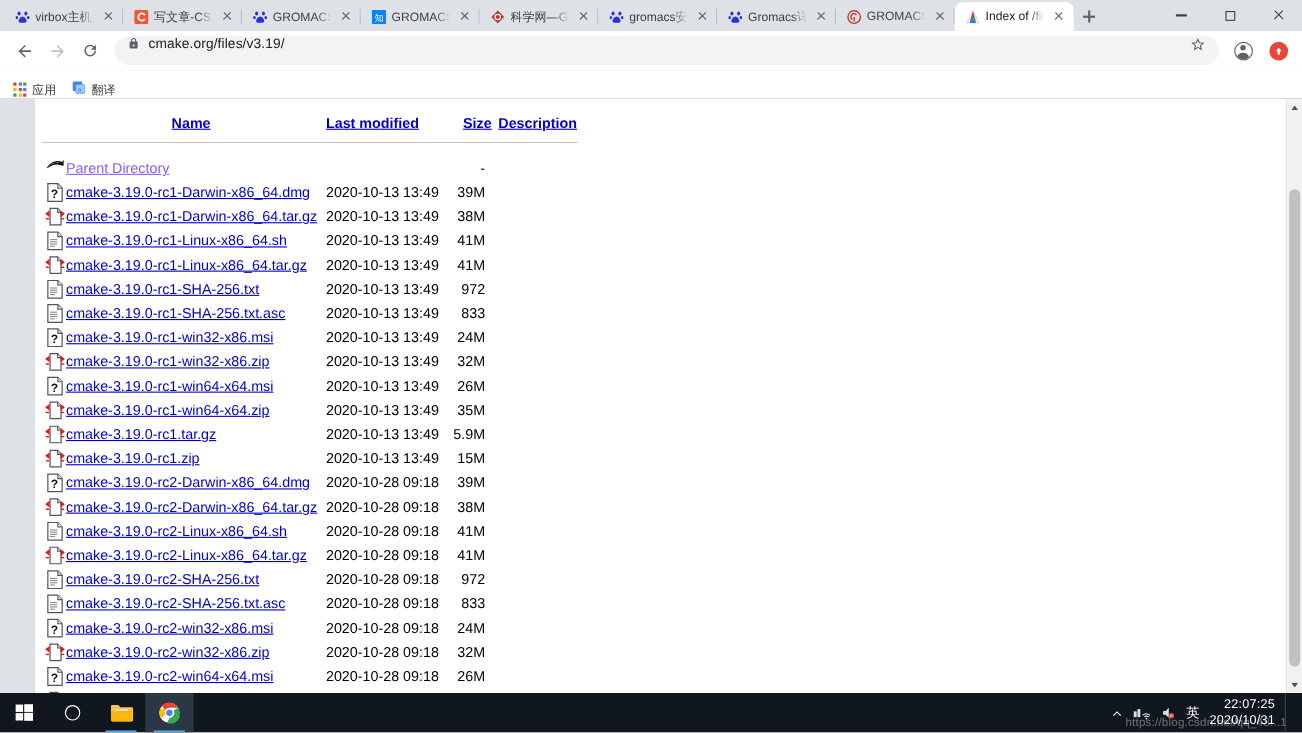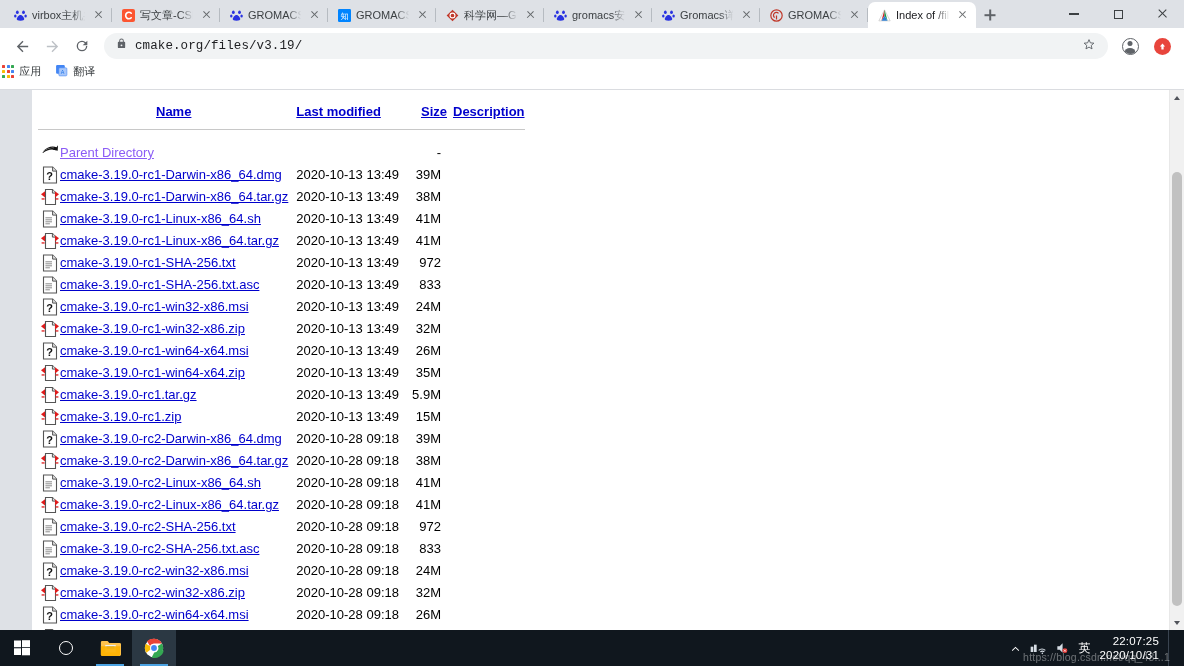--- a/index.html
+++ b/index.html
@@ -67,21 +67,21 @@
 
   
   .toolbar {
     height:36px; background:#ffffff; display:flex; align-items:center;
     padding:0 8px; gap:2px; flex:none;
   }
   .navbtn { width:28px; height:28px; display:flex; align-items:center; justify-content:center; border-radius:50%; }
   .navbtn svg { display:block; }
   .omnibox {
     flex:1; height:26px; background:#f1f3f4; border-radius:13px;
-    display:flex; align-items:center; padding:0 12px; gap:8px; margin:0 6px;font-family:Liberation Mono, monospace;
+    display:flex; padding:0 12px; gap:8px; margin:0 6px;
   }
   .omnibox .url { font-size:12.5px; color:#202124; letter-spacing:.1px; }
   .star { margin-left:auto; }
   .tb-right { display:flex; align-items:center; gap:4px; }
   .avatar-ico {
     width:17px; height:17px; border-radius:50%; border:1.6px solid #5f6368;
     position:relative; overflow:hidden;
   }
   .avatar-ico::before {
     content:""; position:absolute; left:50%; top:2.5px; width:5px; height:5px;
@@ -91,22 +91,22 @@
     content:""; position:absolute; left:50%; top:9.5px; width:11px; height:9px;
     border-radius:50% 50% 0 0; background:#5f6368; transform:translateX(-50%);
   }
   .update-ico {
     width:17px; height:17px; border-radius:50%; background:#e8453c;
     display:flex; align-items:center; justify-content:center;
   }
 
   
   .bookmarks {
-    height:26px; background:#ffffff; display:flex; align-items:flex-start;
-    padding:0 2px; gap:14px; border-bottom:1px solid #dadce0; flex:none;
+    height:26px; background:#ffffff; display:flex; align-items:flex-end;
+    padding:0 12px; gap:14px; border-bottom:1px solid #dadce0; flex:none;
   }
   .bm { display:flex; align-items:center; gap:5px; font-size:11px; color:#3c4043; }
   .apps-grid { display:grid; grid-template-columns:repeat(3,3px); grid-gap:1.6px; }
   .apps-grid i { width:3px; height:3px; border-radius:.5px; display:block; }
 
   
   .viewport { flex:1; background:#ffffff; position:relative; overflow:hidden;margin-left:32px; }
   .page {
     position:absolute; inset:0; right:15px; overflow:hidden;
     padding:14px 0 0 0;

